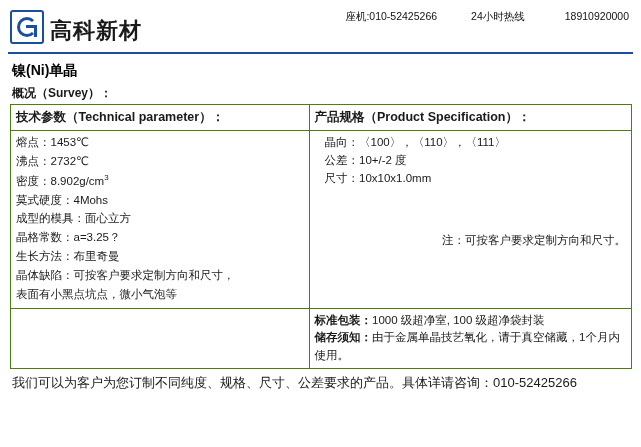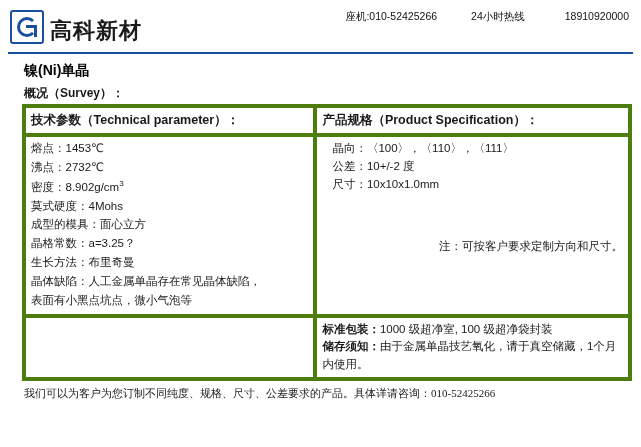--- a/index.html
+++ b/index.html
@@ -97,21 +97,20 @@
 
   .header-rule {
     height: 2px;
     background: #1a4fa0;
     margin: 0 8px;
   }
 
   
   .content {
     padding: 6px 9px 17px 10px;
-    margin-left: 12px;
   }
   .doc-title {
     font-size: 14px;
     font-weight: bold;
     margin: 2px 0 5px 2px;
     color: #000;
   }
   .survey-heading {
     font-size: 12px;
     font-weight: bold;
@@ -126,21 +125,21 @@
   }
 
   
   table.spec {
     width: 100%;
     border-collapse: collapse;
     table-layout: fixed;
     border: 1px solid #000;
   }
   table.spec td {
-    border: 4px solid #4d7c0f;
+    border: 1px solid #4d7c0f;
     vertical-align: top;
     padding: 3px 5px;
     font-size: 11.5px;
     line-height: 1.55;
   }
   td.col-left { width: 48%; }
   td.col-right { width: 52%; }
   .sec-title {
     font-weight: bold;
     font-size: 12.5px;
@@ -164,24 +163,23 @@
   }
   .note-line {
     padding-left: 10px;
     display: block;
     margin-top: 4px;
     text-align: right;
   }
   .cell-tall { height: 116px; }
   .kv-bold { font-weight: bold; }
   .footer {
-    font-size: 11px;
+    font-size: 13px;
     margin: 4px 2px 0 2px;
     line-height: 1.5;
-    font-family: Liberation Serif, serif;
   }
 </style>
 </head>
 <body>
 
 <div class="page">
 
   <div class="header">
     <div class="logo-block">
       <div class="logo-mark">
@@ -216,21 +214,21 @@
       <tr>
         <td class="col-left cell-tall">
           <ul class="param-list">
             <li>熔点：1453℃</li>
             <li>沸点：2732℃</li>
             <li><span>密度：8.902g/cm</span><sup class="unit">3</sup></li>
             <li>莫式硬度：4Mohs</li>
             <li>成型的模具：面心立方</li>
             <li>晶格常数：a=3.25？</li>
             <li>生长方法：布里奇曼</li>
-            <li>晶体缺陷：人工金属单晶存在常见晶体缺陷，</li>
+            <li>晶体缺陷：可按客户要求定制方向和尺寸，</li>
             <li>表面有小黑点坑点，微小气泡等</li>
           </ul>
         </td>
         <td class="col-right cell-tall">
           <div class="right-pad">
             <span>晶向：</span><span>〈100〉，〈110〉，〈111〉</span>
           </div>
           <div class="right-pad">
             <span>公差：</span><span>10+/-2 度</span>
           </div>

